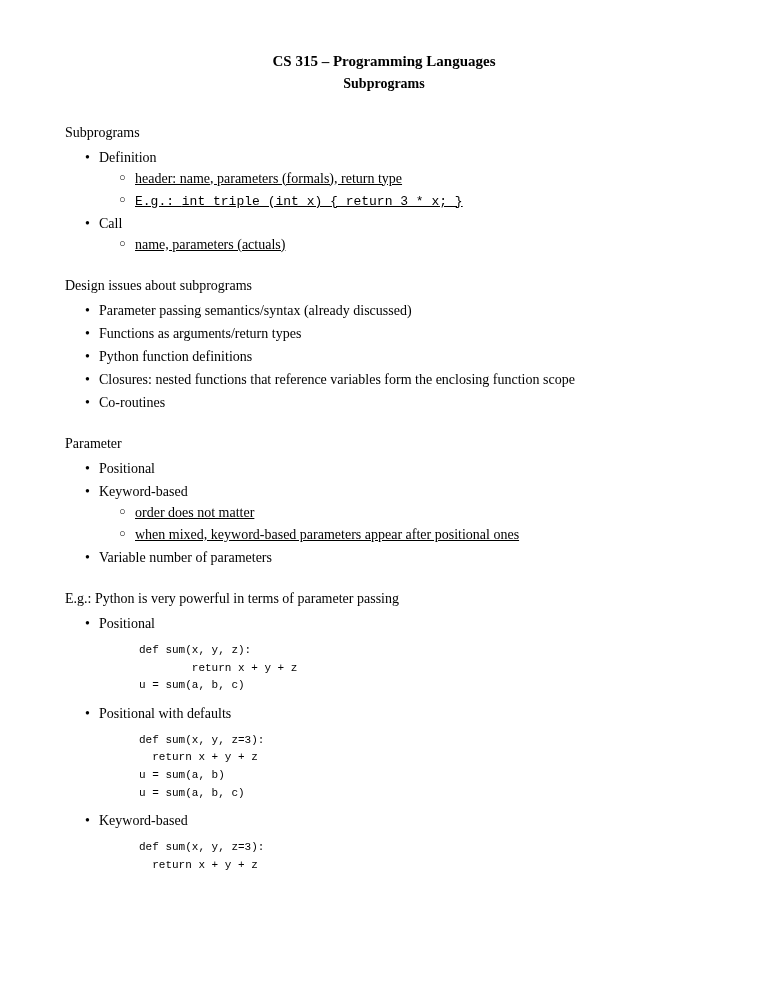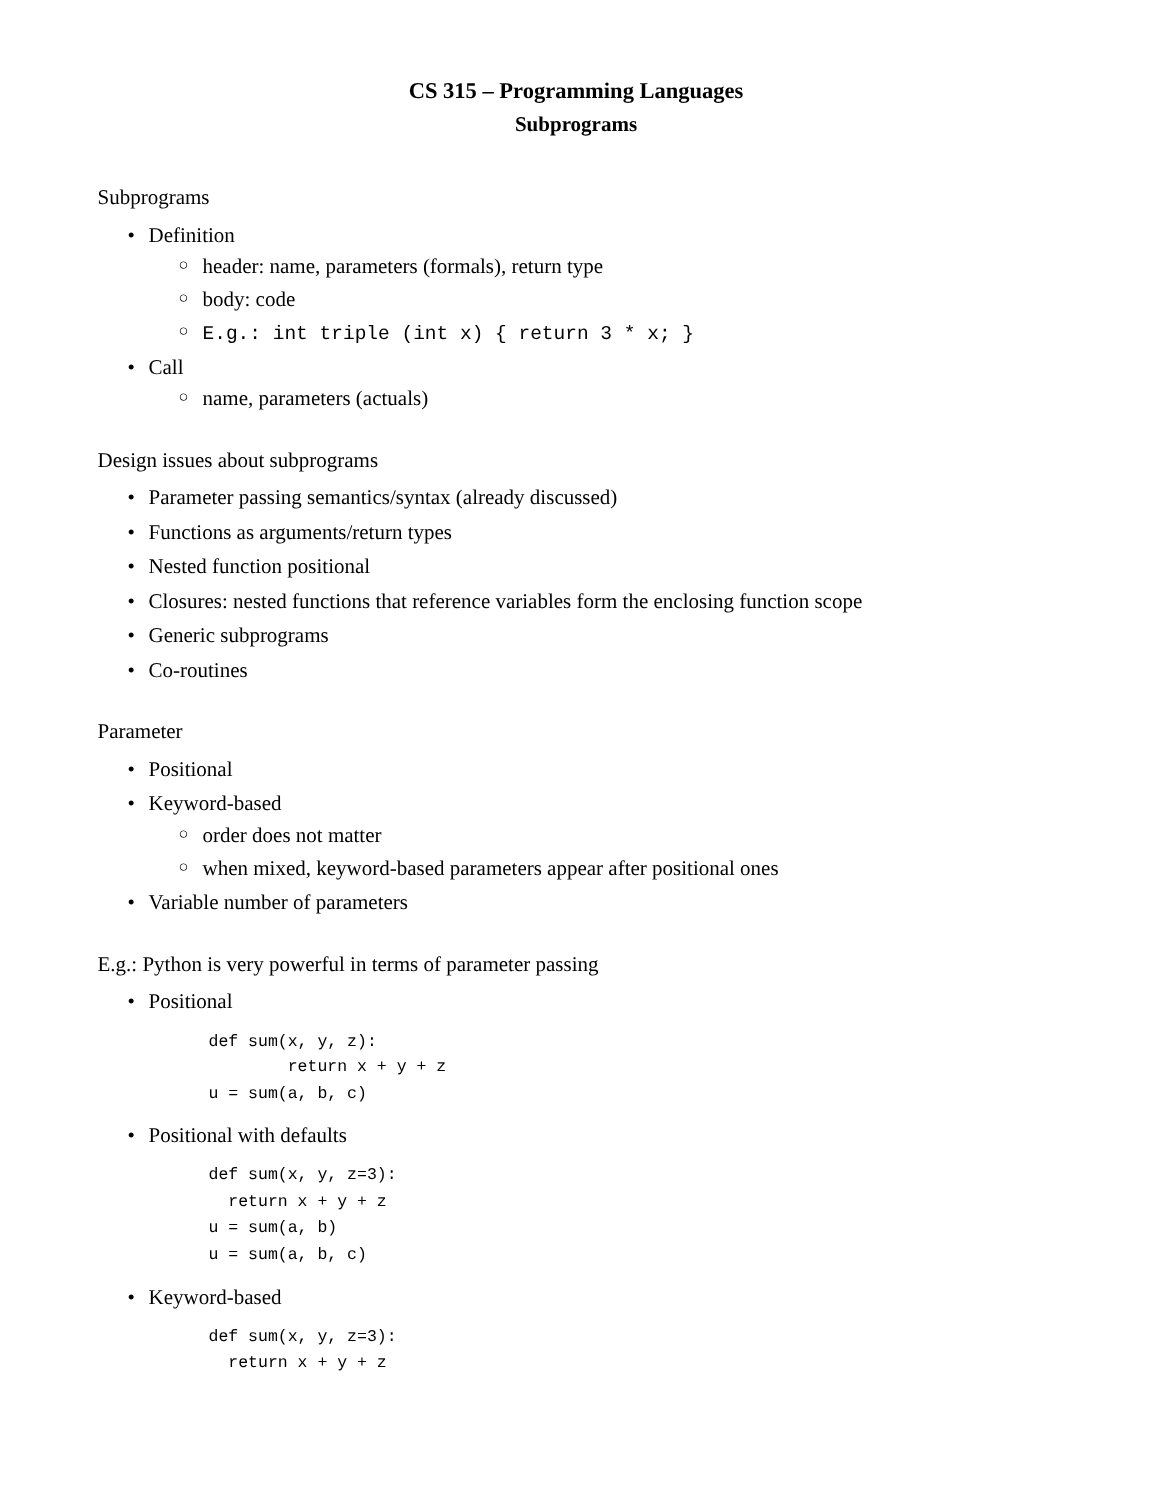--- a/index.html
+++ b/index.html
@@ -56,20 +56,21 @@
 
     ul.level1 > li::before {
       content: "•";
       position: absolute;
       left: 0;
     }
 
     ul.level2 {
       list-style: none;
       margin-left: 20px;
+      text-decoration: underline;
     }
 
     ul.level2 > li {
       position: relative;
       padding-left: 16px;
       margin-bottom: 1px;
     }
 
     ul.level2 > li::before {
       content: "○";
@@ -100,41 +101,39 @@
   <div class="title-line2">Subprograms</div>
 </div>
 
 <div class="section">
   <div class="section-heading">Subprograms</div>
   <ul class="level1">
     <li>
       <span>Definition</span>
       <ul class="level2">
         <li><span>header: name, parameters (formals), return type</span></li>
-        <li><span>body: code</span></li>
         <li><span class="mono">E.g.: <code>int triple (int x) { return 3 * x; }</code></span></li>
       </ul>
     </li>
     <li>
       <span>Call</span>
       <ul class="level2">
         <li><span>name, parameters (actuals)</span></li>
       </ul>
     </li>
   </ul>
 </div>
 
 <div class="section">
   <div class="section-heading">Design issues about subprograms</div>
   <ul class="level1">
     <li><span>Parameter passing semantics/syntax (already discussed)</span></li>
     <li><span>Functions as arguments/return types</span></li>
-    <li><span>Nested function positional</span></li>
+    <li><span>Python function definitions</span></li>
     <li><span>Closures: nested functions that reference variables form the enclosing function scope</span></li>
-    <li><span>Generic subprograms</span></li>
     <li><span>Co-routines</span></li>
   </ul>
 </div>
 
 <div class="section">
   <div class="section-heading">Parameter</div>
   <ul class="level1">
     <li>
       <span>Positional</span>
     </li>

